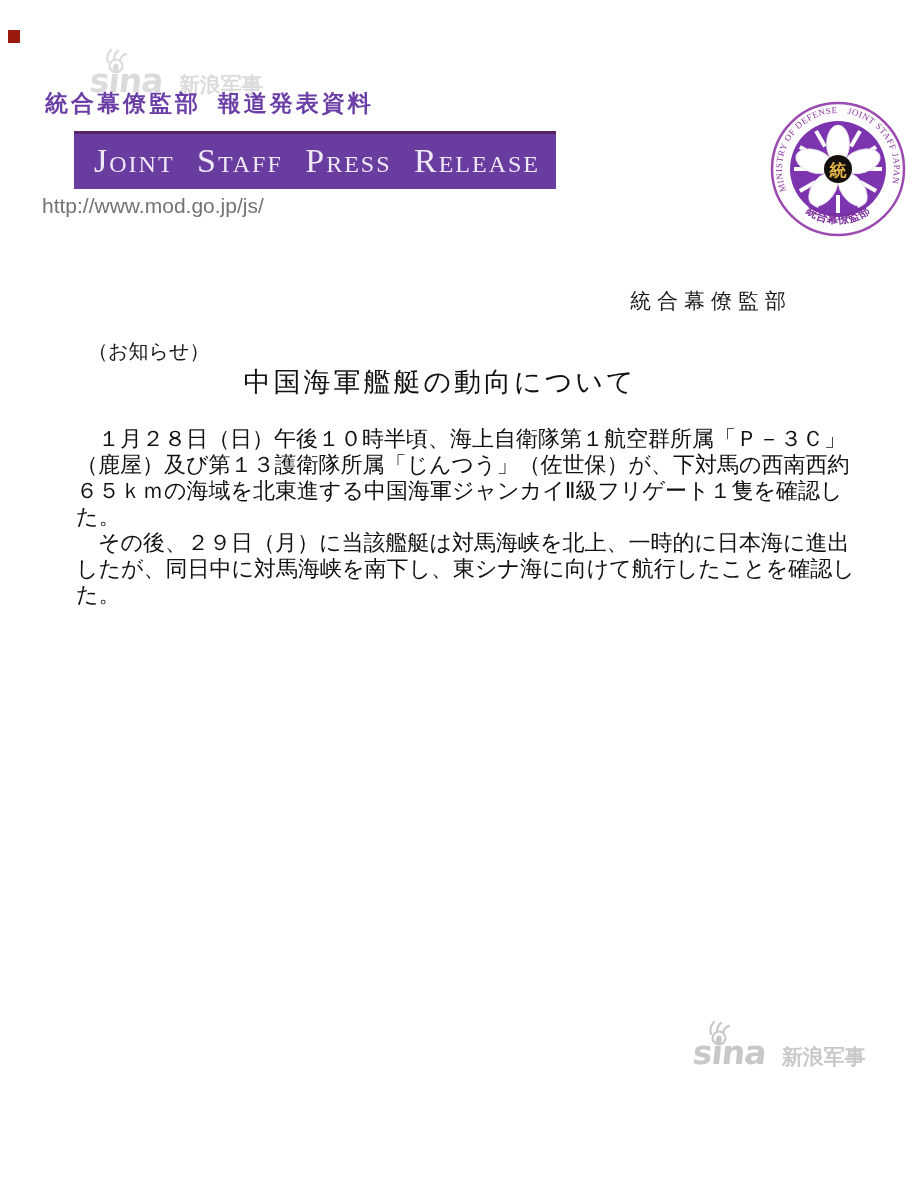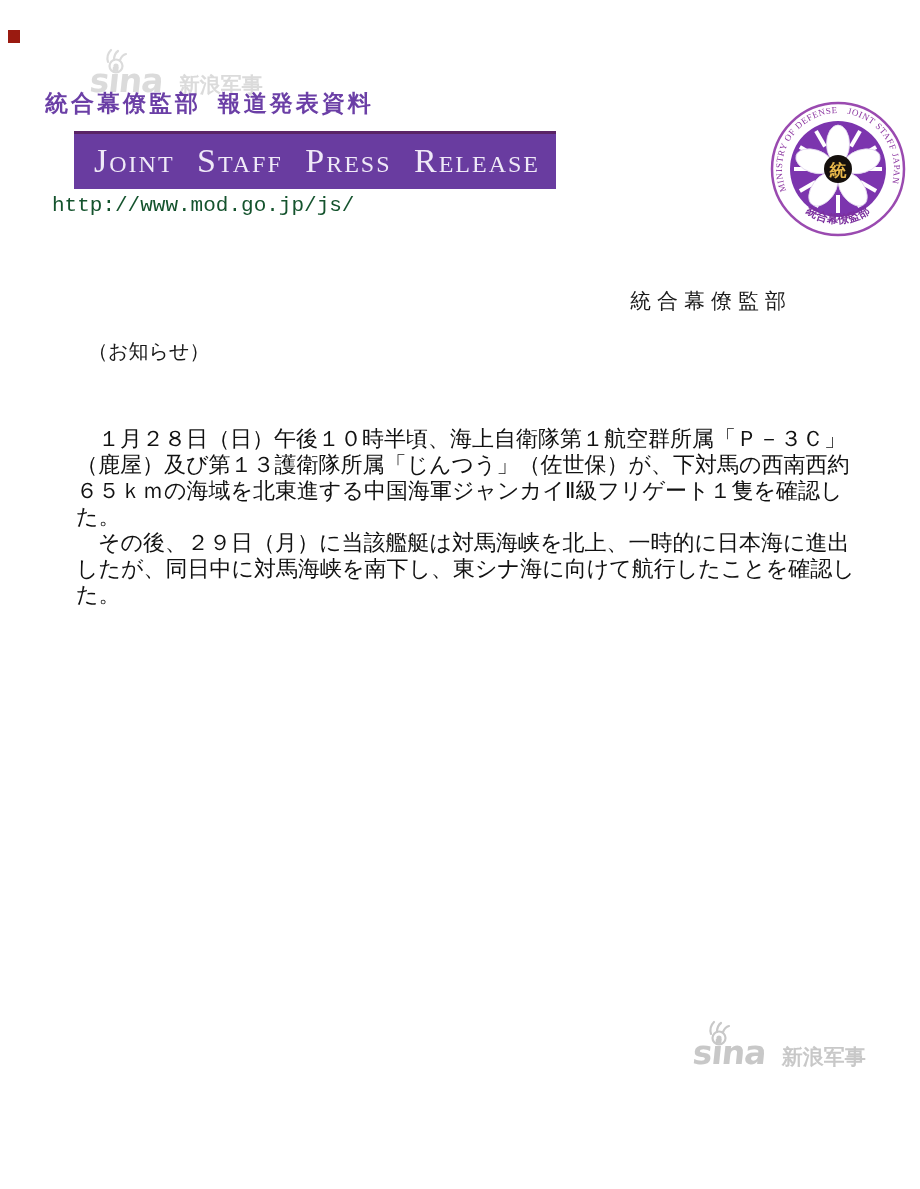--- a/index.html
+++ b/index.html
@@ -10,22 +10,22 @@
 
   
   .agency-line{position:absolute;left:45px;top:88px;
       font-family:Liberation Mono, monospace;font-weight:bold;
       font-size:23px;letter-spacing:3px;color:#6b3fa6;white-space:nowrap;z-index:3;}
   .banner{position:absolute;left:34px;top:131px;width:482px;height:55px;
       background:#693ca0;border-top:3px solid #5a2366;z-index:2;margin-left:40px;}
   .banner-title{font-family:"Liberation Serif", serif;font-variant:small-caps;
       color:#efe9f7;font-size:34px;line-height:53px;padding-left:20px;
       letter-spacing:2px;word-spacing:12px;white-space:nowrap;}
-  .site-url{position:absolute;left:52px;top:194px;font-size:21px;color:#14532d;
-      font-family:Liberation Mono, monospace;text-decoration:none;z-index:3;}
+  .site-url{position:absolute;left:42px;top:194px;font-size:21px;color:#737373;
+      font-family:Liberation Sans, sans-serif;text-decoration:none;z-index:3;}
 
   
   .watermark{position:absolute;color:#c6c6c6;white-space:nowrap;}
   .wm-head{left:90px;top:64px;opacity:.62;z-index:1;}
   .wm-foot{left:693px;top:1036px;opacity:.95;}
   .wm-inner{position:relative;display:flex;align-items:flex-end;}
   .wm-logo{font-family:"DejaVu Sans", sans-serif;font-weight:bold;font-size:33px;
       letter-spacing:-1px;line-height:1;transform:skewX(-6deg);}
   .wm-brand{font-family:"DejaVu Sans", sans-serif;font-weight:bold;font-size:21px;
       line-height:1.1;margin-left:16px;}
@@ -119,20 +119,21 @@
       <text x="68" y="74.5" font-size="17" font-weight="bold" fill="#e8b84b" text-anchor="middle">統</text>
       <text font-size="11.5" font-weight="bold" fill="#7b2f9e" text-anchor="middle">
         <textPath href="#arcBottom" startOffset="50%">統合幕僚監部</textPath>
       </text>
     </svg>
   </div>
 
   <div class="issuing-org">統合幕僚監部</div>
   <div class="notice-label">（お知らせ）</div>
 
+  <div class="doc-title">中国海軍艦艇の動向について</div>
 
   <div class="doc-body">
     <p>　１月２８日（日）午後１０時半頃、海上自衛隊第１航空群所属「Ｐ－３Ｃ」
 （鹿屋）及び第１３護衛隊所属「じんつう」（佐世保）が、下対馬の西南西約
 ６５ｋｍの海域を北東進する中国海軍ジャンカイⅡ級フリゲート１隻を確認し
 た。</p>
     <p>　その後、２９日（月）に当該艦艇は対馬海峡を北上、一時的に日本海に進出
 したが、同日中に対馬海峡を南下し、東シナ海に向けて航行したことを確認し
 た。</p>
   </div>

